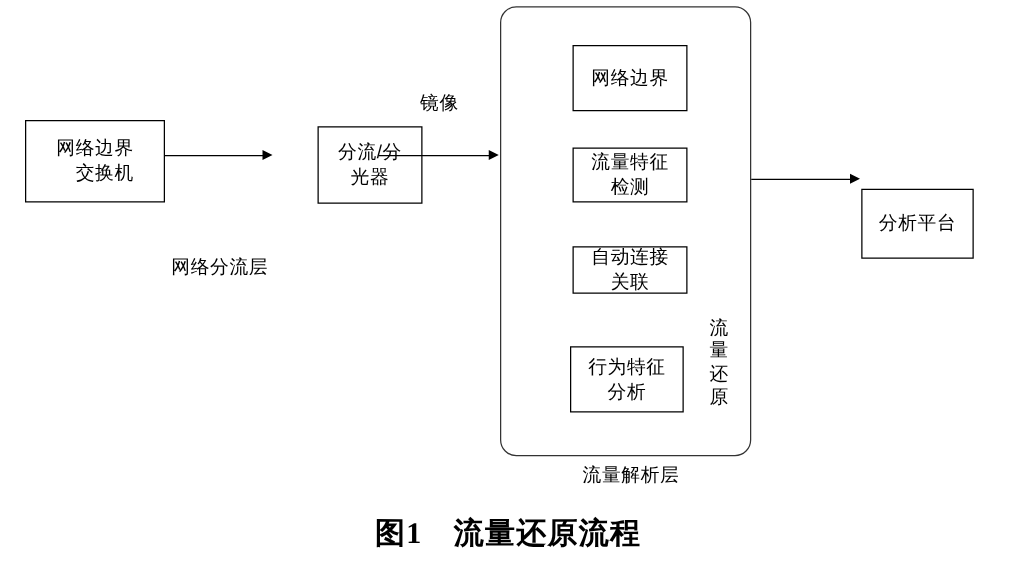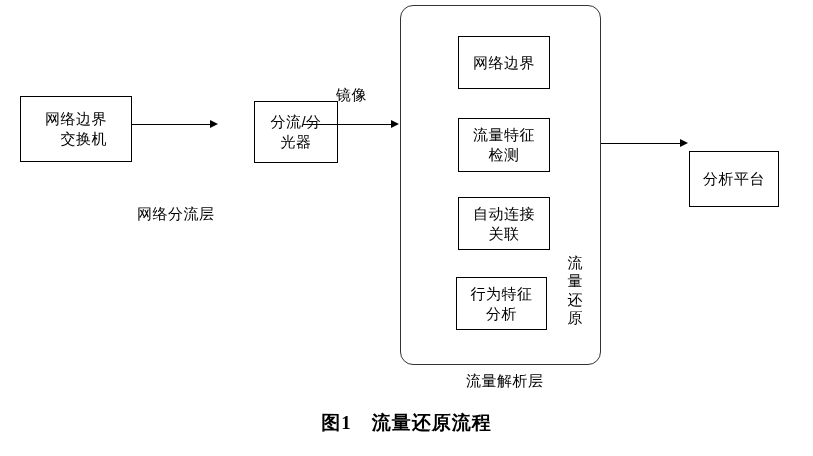--- a/index.html
+++ b/index.html
@@ -74,21 +74,21 @@
     border-top: 4.5px solid transparent;
     border-bottom: 4.5px solid transparent;
     border-left: 8px solid #000000;
   }
 
   
   .caption {
     position: absolute;
     font-family: "Liberation Serif", "DejaVu Serif", serif;
     font-weight: bold;
-    font-size: 19px;
+    font-size: 24px;
     letter-spacing: 1px;
     color: #000000;
     white-space: pre;
     text-align: center;
   }
 </style>
 </head>
 <body>
 
 <div id="canvas">
@@ -97,32 +97,32 @@
 交换机</div>
 
   <div class="arrow-line" style="left:132px; top:124px; width:79px;"></div>
   <div class="arrow-head" style="left:210px; top:119.5px;"></div>
 
   <div class="box" style="left:219px; top:101px; width:84px; height:62px;margin-left:35px;">分流/分
 光器</div>
 
   <div class="label" style="left:137px; top:204px;">网络分流层</div>
 
-  <div class="label" style="left:336px; top:85px;">镜像</div>
+  <div class="label" style="left:336px; top:74px;font-family:Liberation Serif, serif;">镜像</div>
   <div class="arrow-line" style="left:303px; top:124px; width:89px;"></div>
   <div class="arrow-head" style="left:391px; top:119.5px;"></div>
 
   <div class="container-round" style="left:400px; top:5px; width:201px; height:360px;"></div>
 
   <div class="box" style="left:458px; top:36px; width:92px; height:53px;">网络边界</div>
 
-  <div class="box" style="left:458px; top:118px; width:92px; height:54px;">流量特征
+  <div class="box" style="left:458px; top:118px; width:92px; height:44px;">流量特征
 检测</div>
 
-  <div class="box" style="left:458px; top:197px; width:92px; height:53px;text-align:center;">自动连接
+  <div class="box" style="left:458px; top:197px; width:92px; height:38px;text-align:center;">自动连接
 关联</div>
 
   <div class="box" style="left:456px; top:277px; width:91px; height:53px;">行为特征
 分析</div>
 
   <div class="label-vertical" style="left:565px; top:254px;">
     <span>流</span>
     <span>量</span>
     <span>还</span>
     <span>原</span>

